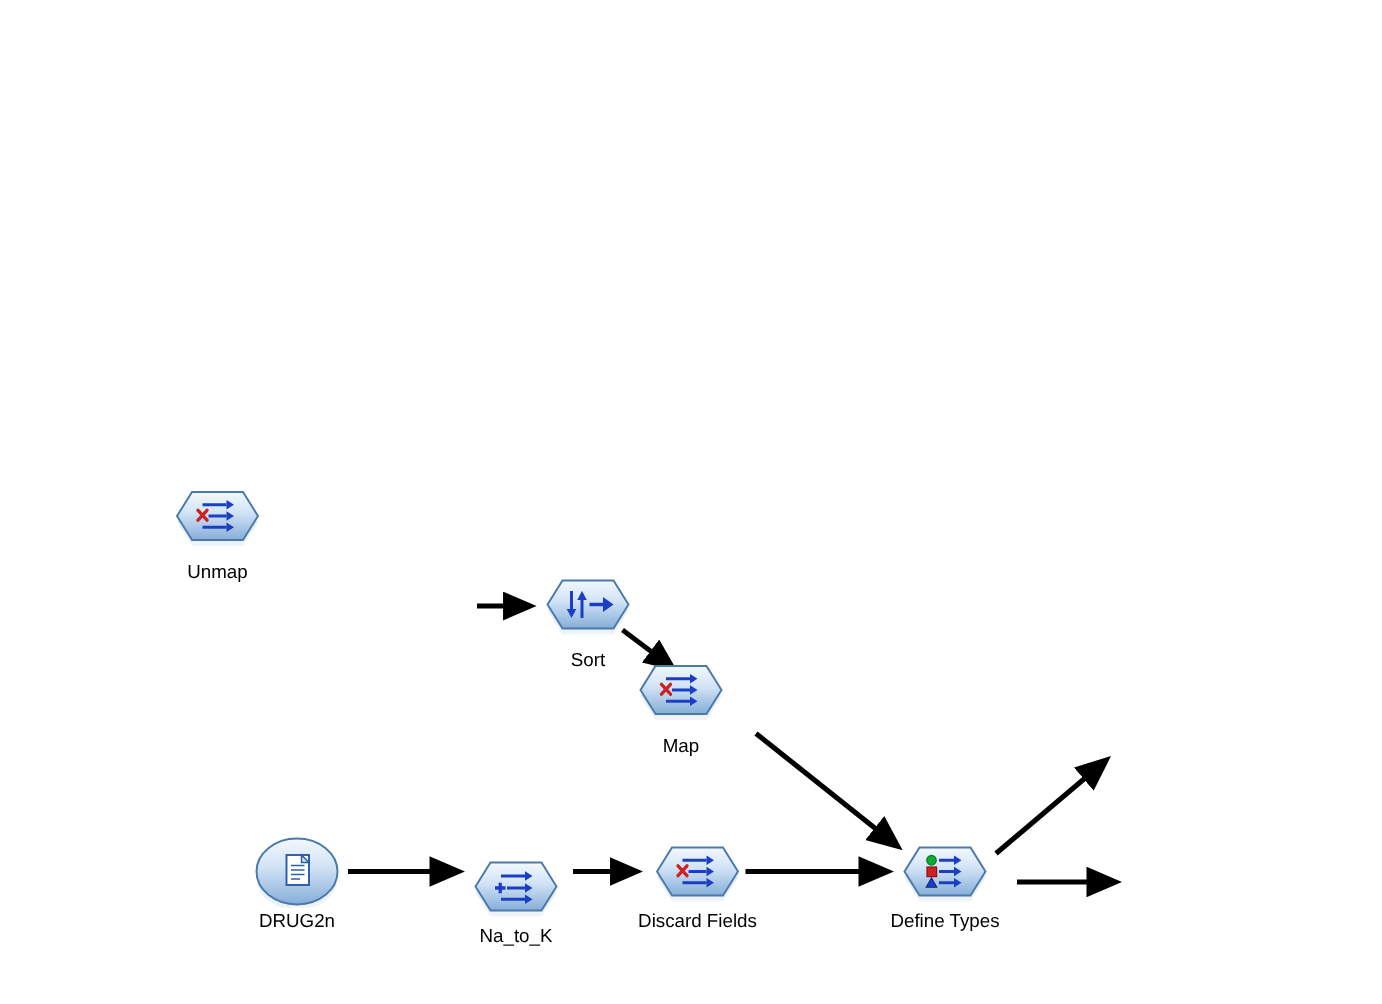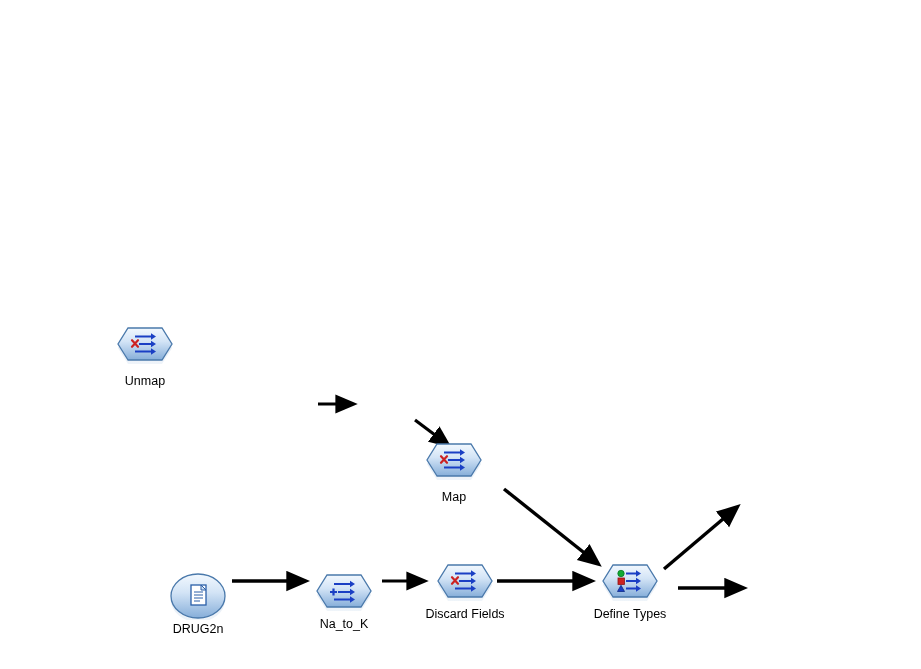--- a/index.html
+++ b/index.html
@@ -110,41 +110,58 @@
           <path d="M17,22.2 L23,28.8 M23,22.2 L17,28.8" stroke="#cc2222" stroke-width="2.2" stroke-linecap="round"></path>
           <line x1="20" y1="33.5" x2="36" y2="33.5" stroke="#1a3fc4" stroke-width="2"></line>
           <path d="M36,30.3 L41,33.5 L36,36.7 z" fill="#1a3fc4"></path>
         </g>
       </svg>
     </div>
     <div class="label">Unmap</div>
   </div>
 
 
+  <div class="node" style="left:362px; top:377px;">
+    <div class="hex-wrap">
+      <svg class="hex" width="60" height="54" viewBox="0 0 60 54">
+        <path d="M13,46 L3,30 L13,14 L47,14 L57,30 L47,46 Z" fill="url(#shadowgrad)" opacity="0.75"></path>
+        <path d="M13,42 L3,26 L13,10 L47,10 L57,26 L47,42 Z" fill="url(#hexgrad)" stroke="#4a79ab" stroke-width="1.3"></path>
+        <g>
+          <line x1="19" y1="17" x2="19" y2="33" stroke="#1a3fc4" stroke-width="2"></line>
+          <path d="M15.8,29 L19,35 L22.2,29 z" fill="#1a3fc4"></path>
+          <line x1="26" y1="19" x2="26" y2="35" stroke="#1a3fc4" stroke-width="2"></line>
+          <path d="M22.8,23 L26,17 L29.2,23 z" fill="#1a3fc4"></path>
+          <line x1="31" y1="26" x2="42" y2="26" stroke="#1a3fc4" stroke-width="2.2"></line>
+          <path d="M40,21 L47,26 L40,31 z" fill="#1a3fc4"></path>
+        </g>
+      </svg>
+    </div>
+    <div class="label">Sort</div>
+  </div>
 
   <div class="node" style="left:424px; top:434px;">
     <div class="hex-wrap">
       <svg class="hex" width="60" height="54" viewBox="0 0 60 54">
         <path d="M13,46 L3,30 L13,14 L47,14 L57,30 L47,46 Z" fill="url(#shadowgrad)" opacity="0.75"></path>
         <path d="M13,42 L3,26 L13,10 L47,10 L57,26 L47,42 Z" fill="url(#hexgrad)" stroke="#4a79ab" stroke-width="1.3"></path>
         <g>
           <line x1="20" y1="18.5" x2="36" y2="18.5" stroke="#1a3fc4" stroke-width="2"></line>
           <path d="M36,15.3 L41,18.5 L36,21.7 z" fill="#1a3fc4"></path>
           <line x1="24" y1="26" x2="36" y2="26" stroke="#1a3fc4" stroke-width="2"></line>
           <path d="M36,22.8 L41,26 L36,29.2 z" fill="#1a3fc4"></path>
           <path d="M17,22.2 L23,28.8 M23,22.2 L17,28.8" stroke="#cc2222" stroke-width="2.2" stroke-linecap="round"></path>
           <line x1="20" y1="33.5" x2="36" y2="33.5" stroke="#1a3fc4" stroke-width="2"></line>
           <path d="M36,30.3 L41,33.5 L36,36.7 z" fill="#1a3fc4"></path>
         </g>
       </svg>
     </div>
     <div class="label">Map</div>
   </div>
 
-  <div class="node" style="left:168px; top:566px;">
+  <div class="node" style="left:168px; top:551px;">
     <div class="hex-wrap">
       <svg class="hex" width="60" height="54" viewBox="0 0 60 54">
         <ellipse cx="30" cy="34" rx="27" ry="22" fill="url(#shadowgrad)" opacity="0.75"></ellipse>
         <ellipse cx="30" cy="30" rx="27" ry="22" fill="url(#hexgrad)" stroke="#4a79ab" stroke-width="1.3"></ellipse>
         <g>
           <rect x="23" y="19" width="15" height="20" fill="#ffffff" stroke="#2a5fa8" stroke-width="1.3"></rect>
           <path d="M33,19 L38,24 L33,24 z" fill="#cfe0f2" stroke="#2a5fa8" stroke-width="1"></path>
           <line x1="26" y1="26" x2="35" y2="26" stroke="#2a5fa8" stroke-width="1"></line>
           <line x1="26" y1="29" x2="35" y2="29" stroke="#2a5fa8" stroke-width="1"></line>
           <line x1="26" y1="32" x2="35" y2="32" stroke="#2a5fa8" stroke-width="1"></line>

